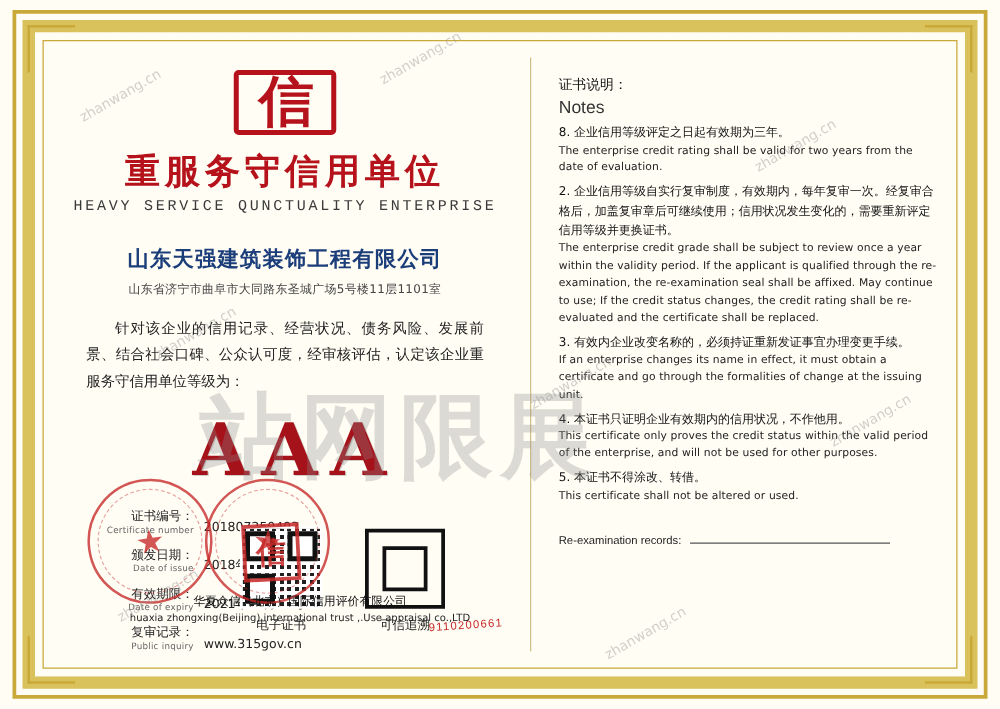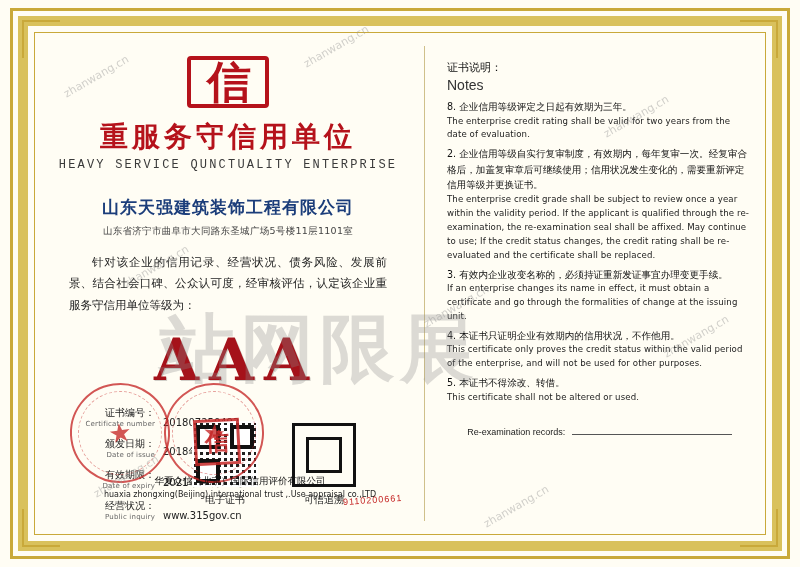--- a/index.html
+++ b/index.html
@@ -194,21 +194,21 @@
   }
 
   
   .r-title{font-size:11px;color:#111;font-family:"DejaVu Sans","Liberation Sans",sans-serif;}
   .r-title-en{font-size:14px;color:#333;margin:2px 0 6px 0;}
   .r-line{font-size:9.6px;color:#111;line-height:1.62;font-family:"DejaVu Sans","Liberation Sans",sans-serif;}
   .r-line.en{font-size:8.6px;color:#222;letter-spacing:.1px;}
   .r-block{margin-bottom:4px;}
   .recheck{margin-top:18px;}
   .recheck .cn{font-size:11px;color:#111;font-family:"DejaVu Sans","Liberation Sans",sans-serif;}
-  .recheck .en{font-size:9px;color:#222;margin-top:22px;text-align:center;}
+  .recheck .en{font-size:9px;color:#222;margin-top:22px;}
   .recheck .en .ln{display:inline-block;width:160px;border-bottom:1px solid #555;margin-left:4px;}
 
   
   .stamp{
     position:absolute;border-radius:50%;
     border:2.5px solid #c62828;
     color:#c62828;
     display:flex;align-items:center;justify-content:center;
     opacity:.78;
   }
@@ -308,21 +308,21 @@
         </div>
         <div class="meta-row">
           <div class="meta-label">
             <span class="cn">有效期限：</span>
             <span class="en">Date of expiry</span>
           </div>
           <div class="meta-value">2021年11月25号</div>
         </div>
         <div class="meta-row">
           <div class="meta-label">
-            <span class="cn">经营状况：</span>
+            <span class="cn">复审记录：</span>
             <span class="en">Public inquiry</span>
           </div>
           <div class="meta-value">www.315gov.cn</div>
         </div>
       </div>
 
       <div class="badges">
         <div class="badge">
           <div class="qr">
               <div class="q3"></div>

